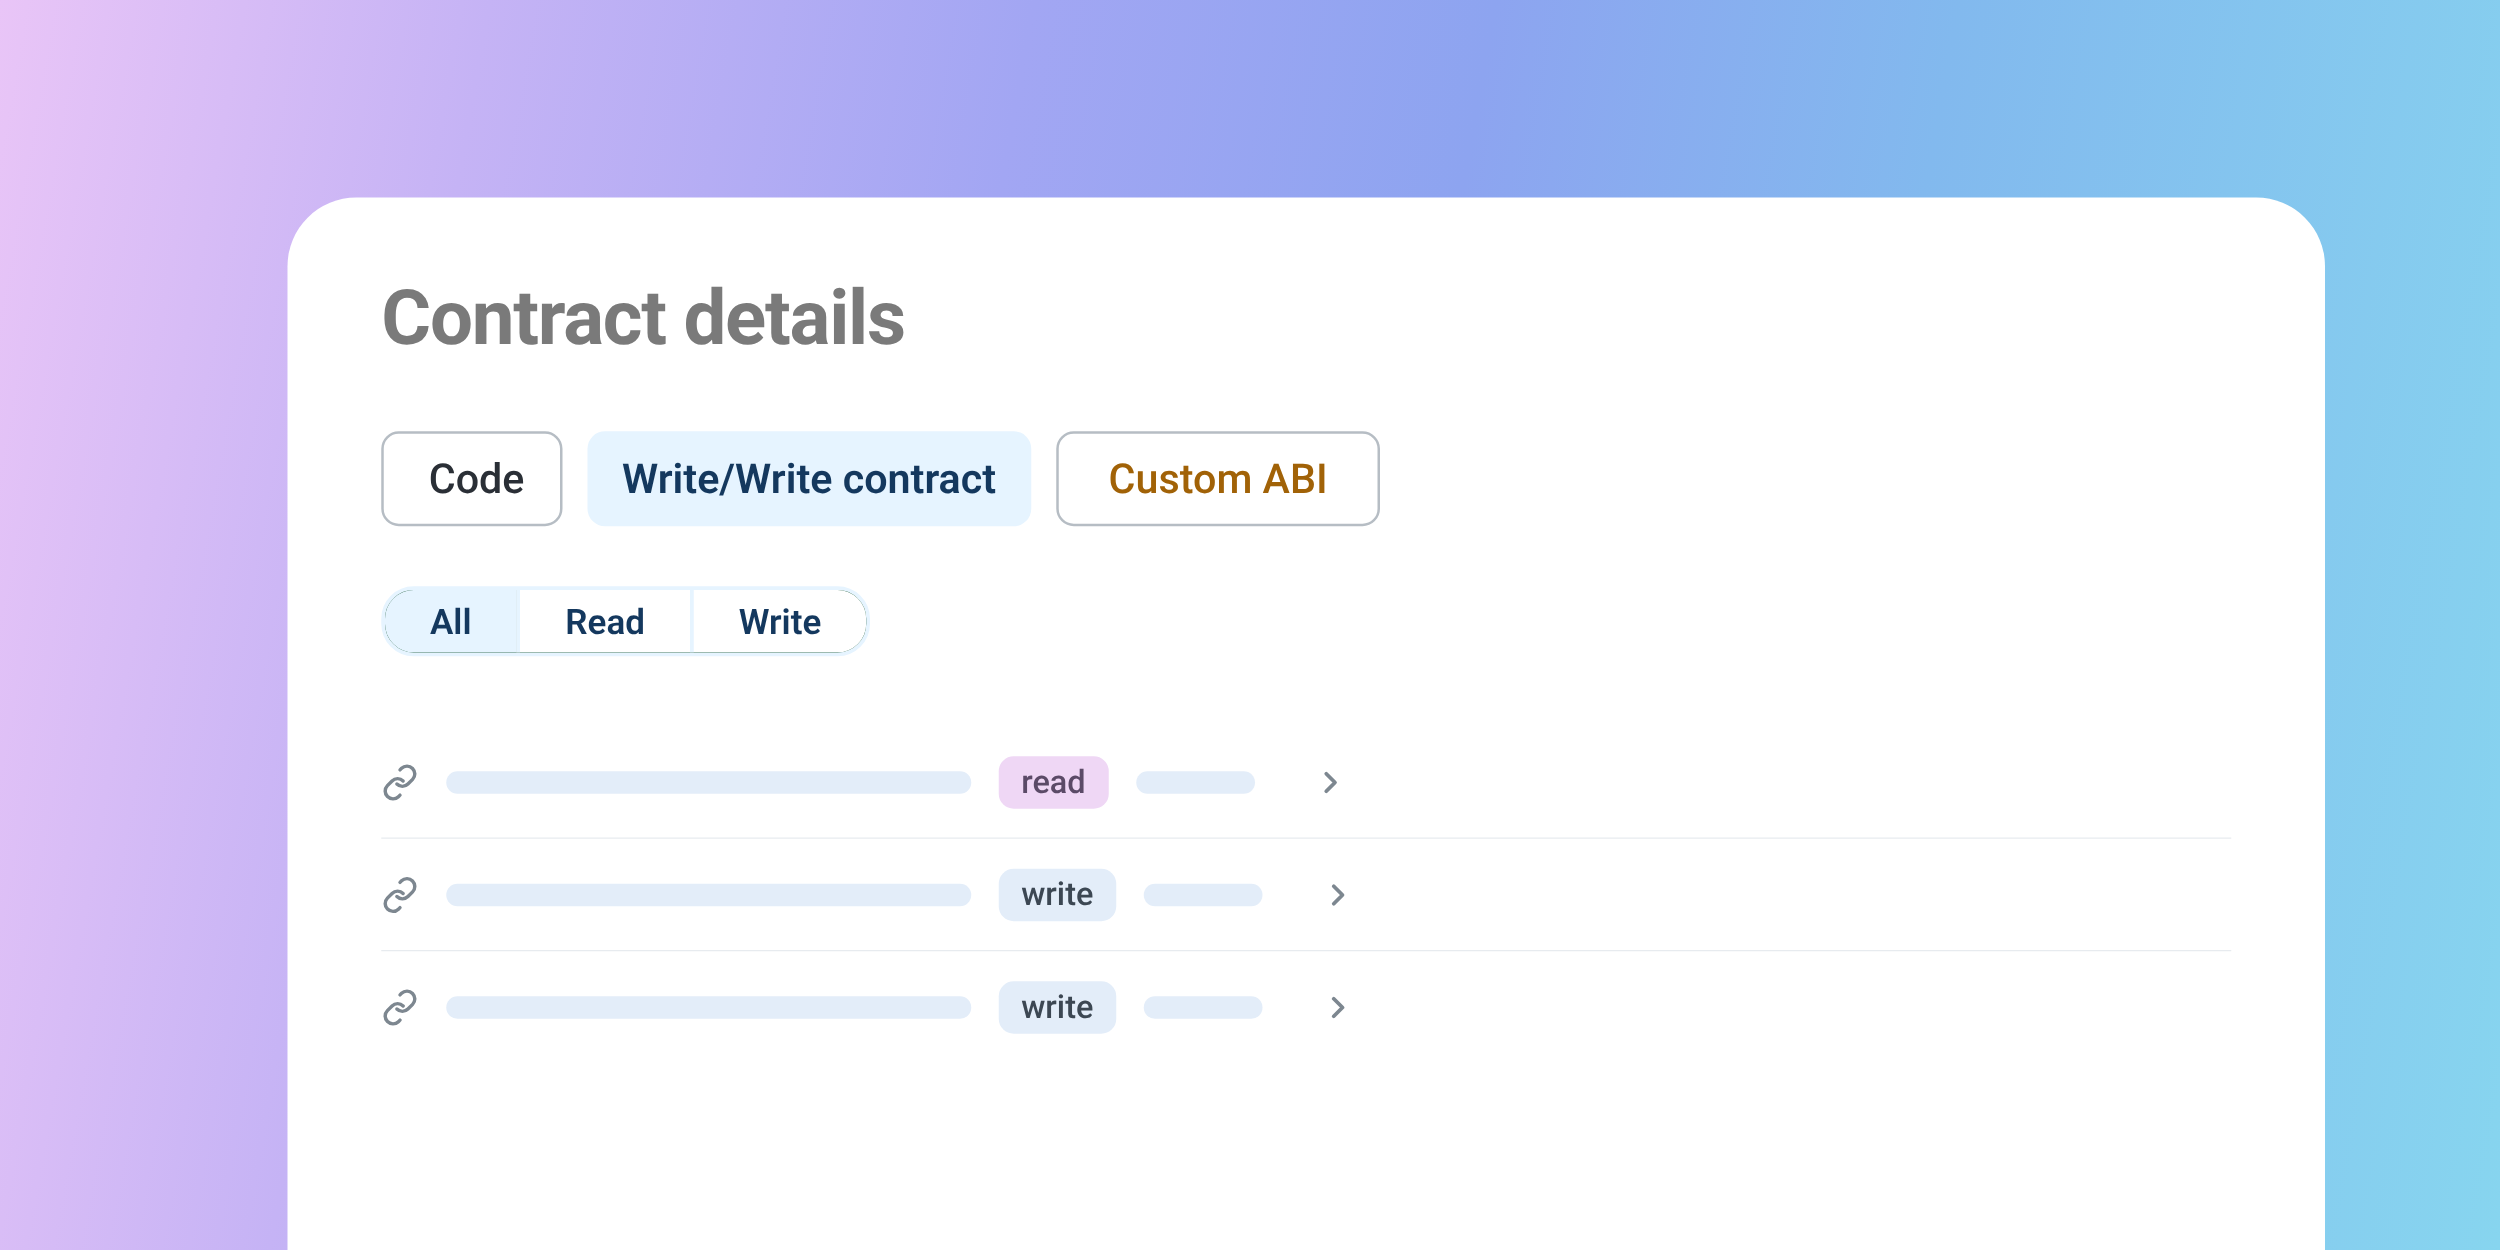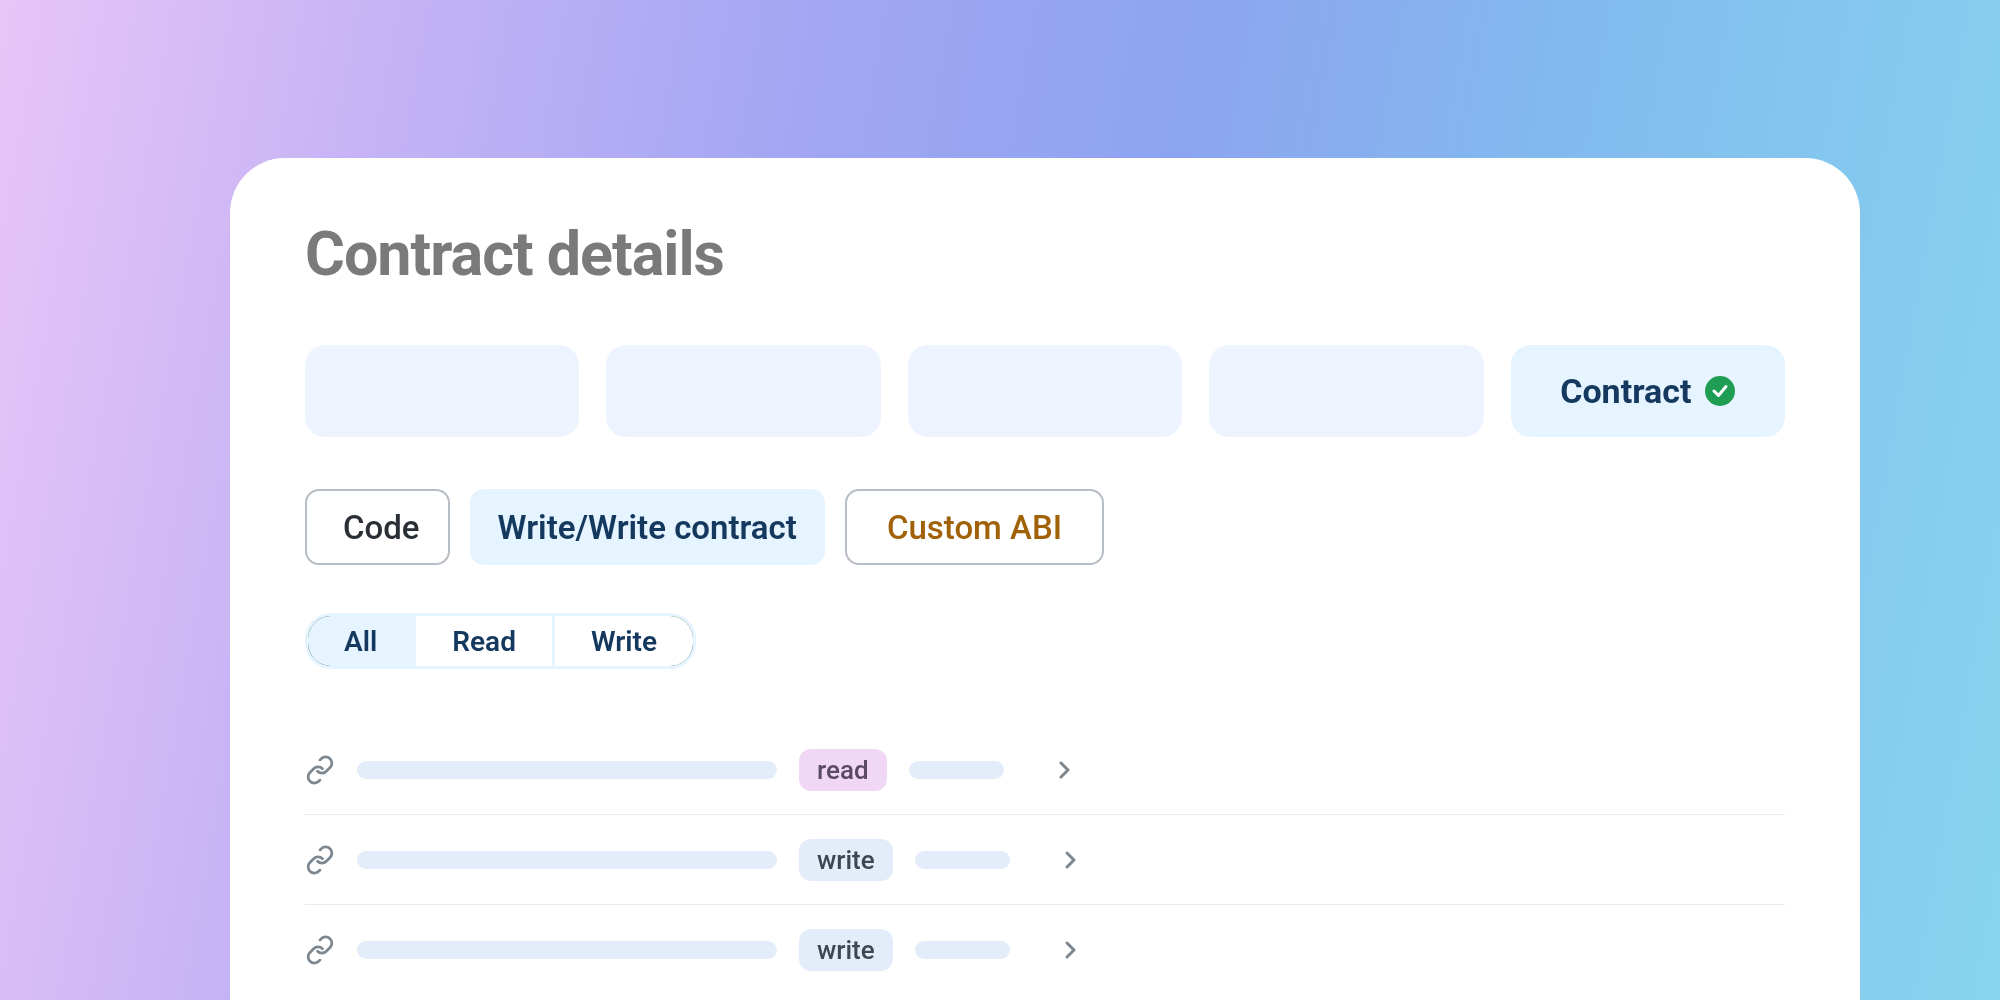--- a/index.html
+++ b/index.html
@@ -139,34 +139,20 @@
   .chevron { width: 24px; height: 24px; color: #7d8790; margin-left: 26px; }
 </style>
 </head>
 <body>
 
 <div class="card">
   <div class="inner">
 
     <h1 class="title">Contract details</h1>
 
-    <div class="tabs-row">
-      <div class="tab-pill"></div>
-      <div class="tab-pill"></div>
-      <div class="tab-pill"></div>
-      <div class="tab-pill"></div>
-      <div class="tab-pill hl">
-        <span>Contract</span>
-        <span class="check-icon">
-          <svg viewBox="0 0 24 24" fill="none" stroke="#ffffff" stroke-width="4" stroke-linecap="round" stroke-linejoin="round">
-              <polyline points="4 12 10 18 20 6"></polyline>
-            </svg>
-        </span>
-      </div>
-    </div>
 
     <div class="subtabs-row">
       <div class="subtab outlined">Code</div>
       <div class="subtab selected">Write/Write contract</div>
       <div class="subtab custom">Custom ABI</div>
     </div>
 
     <div class="segmented">
       <div class="seg active">All</div>
       <div class="seg">Read</div>

